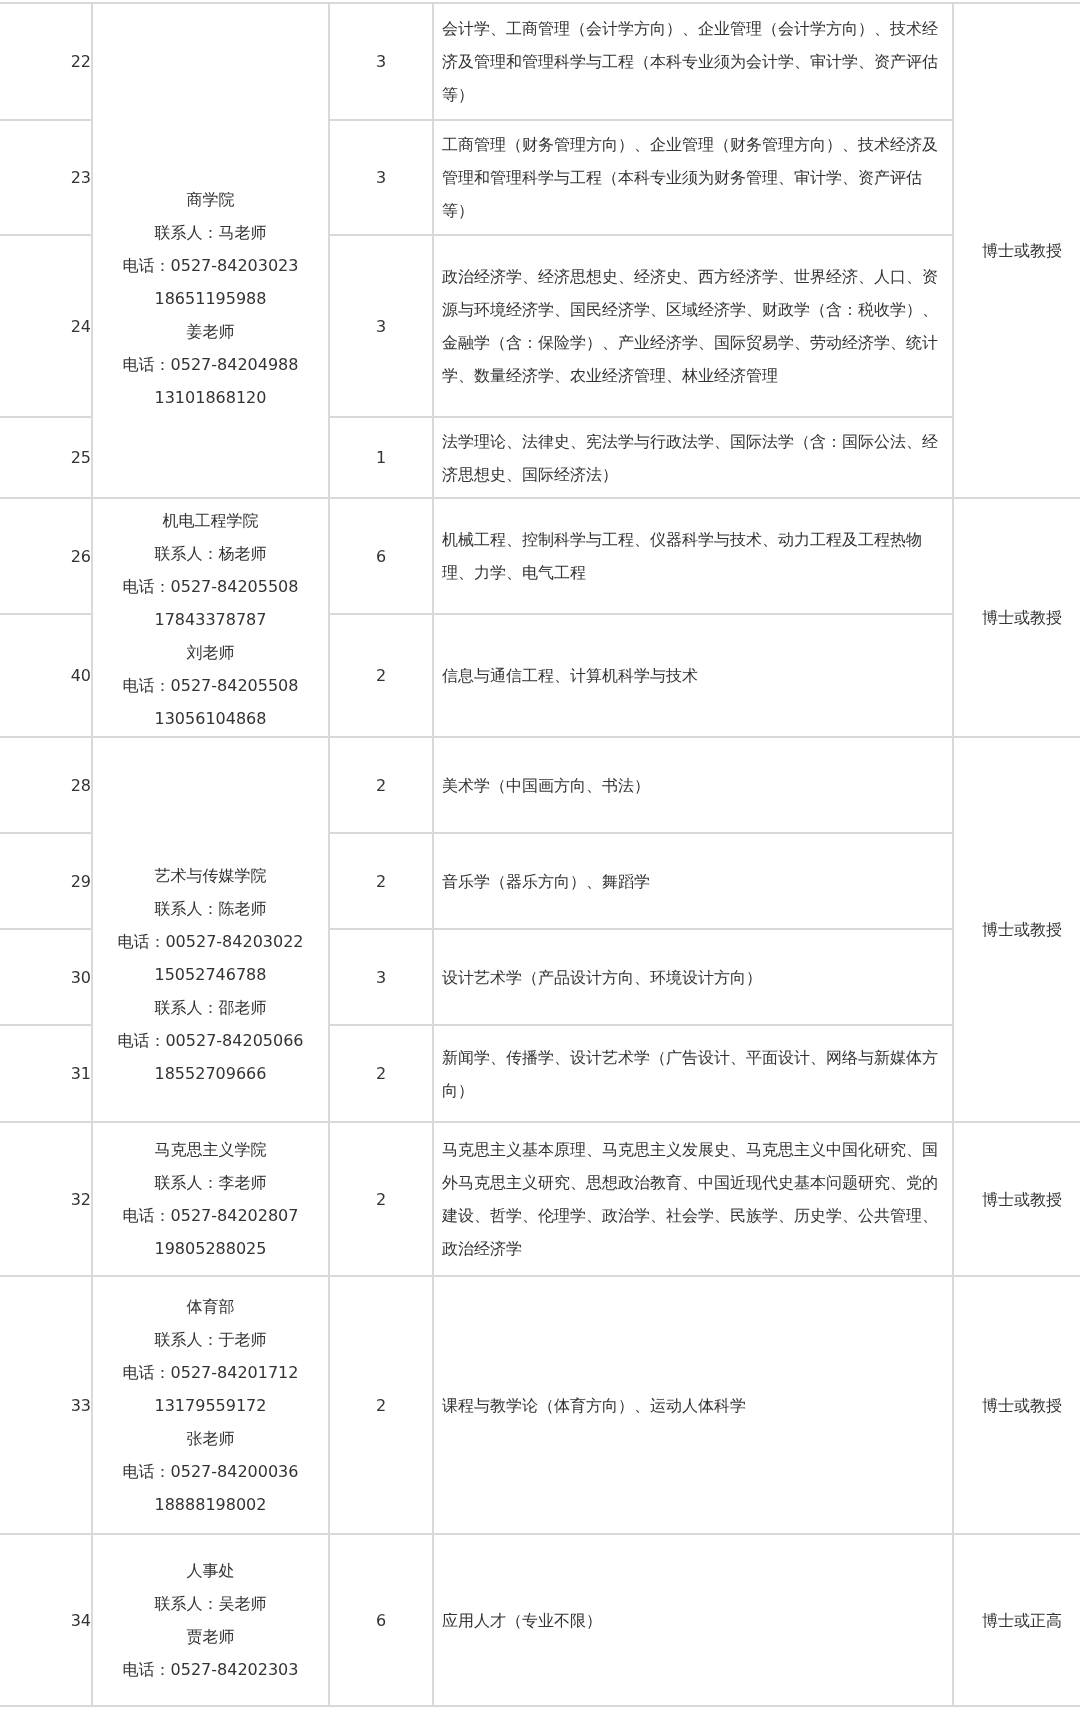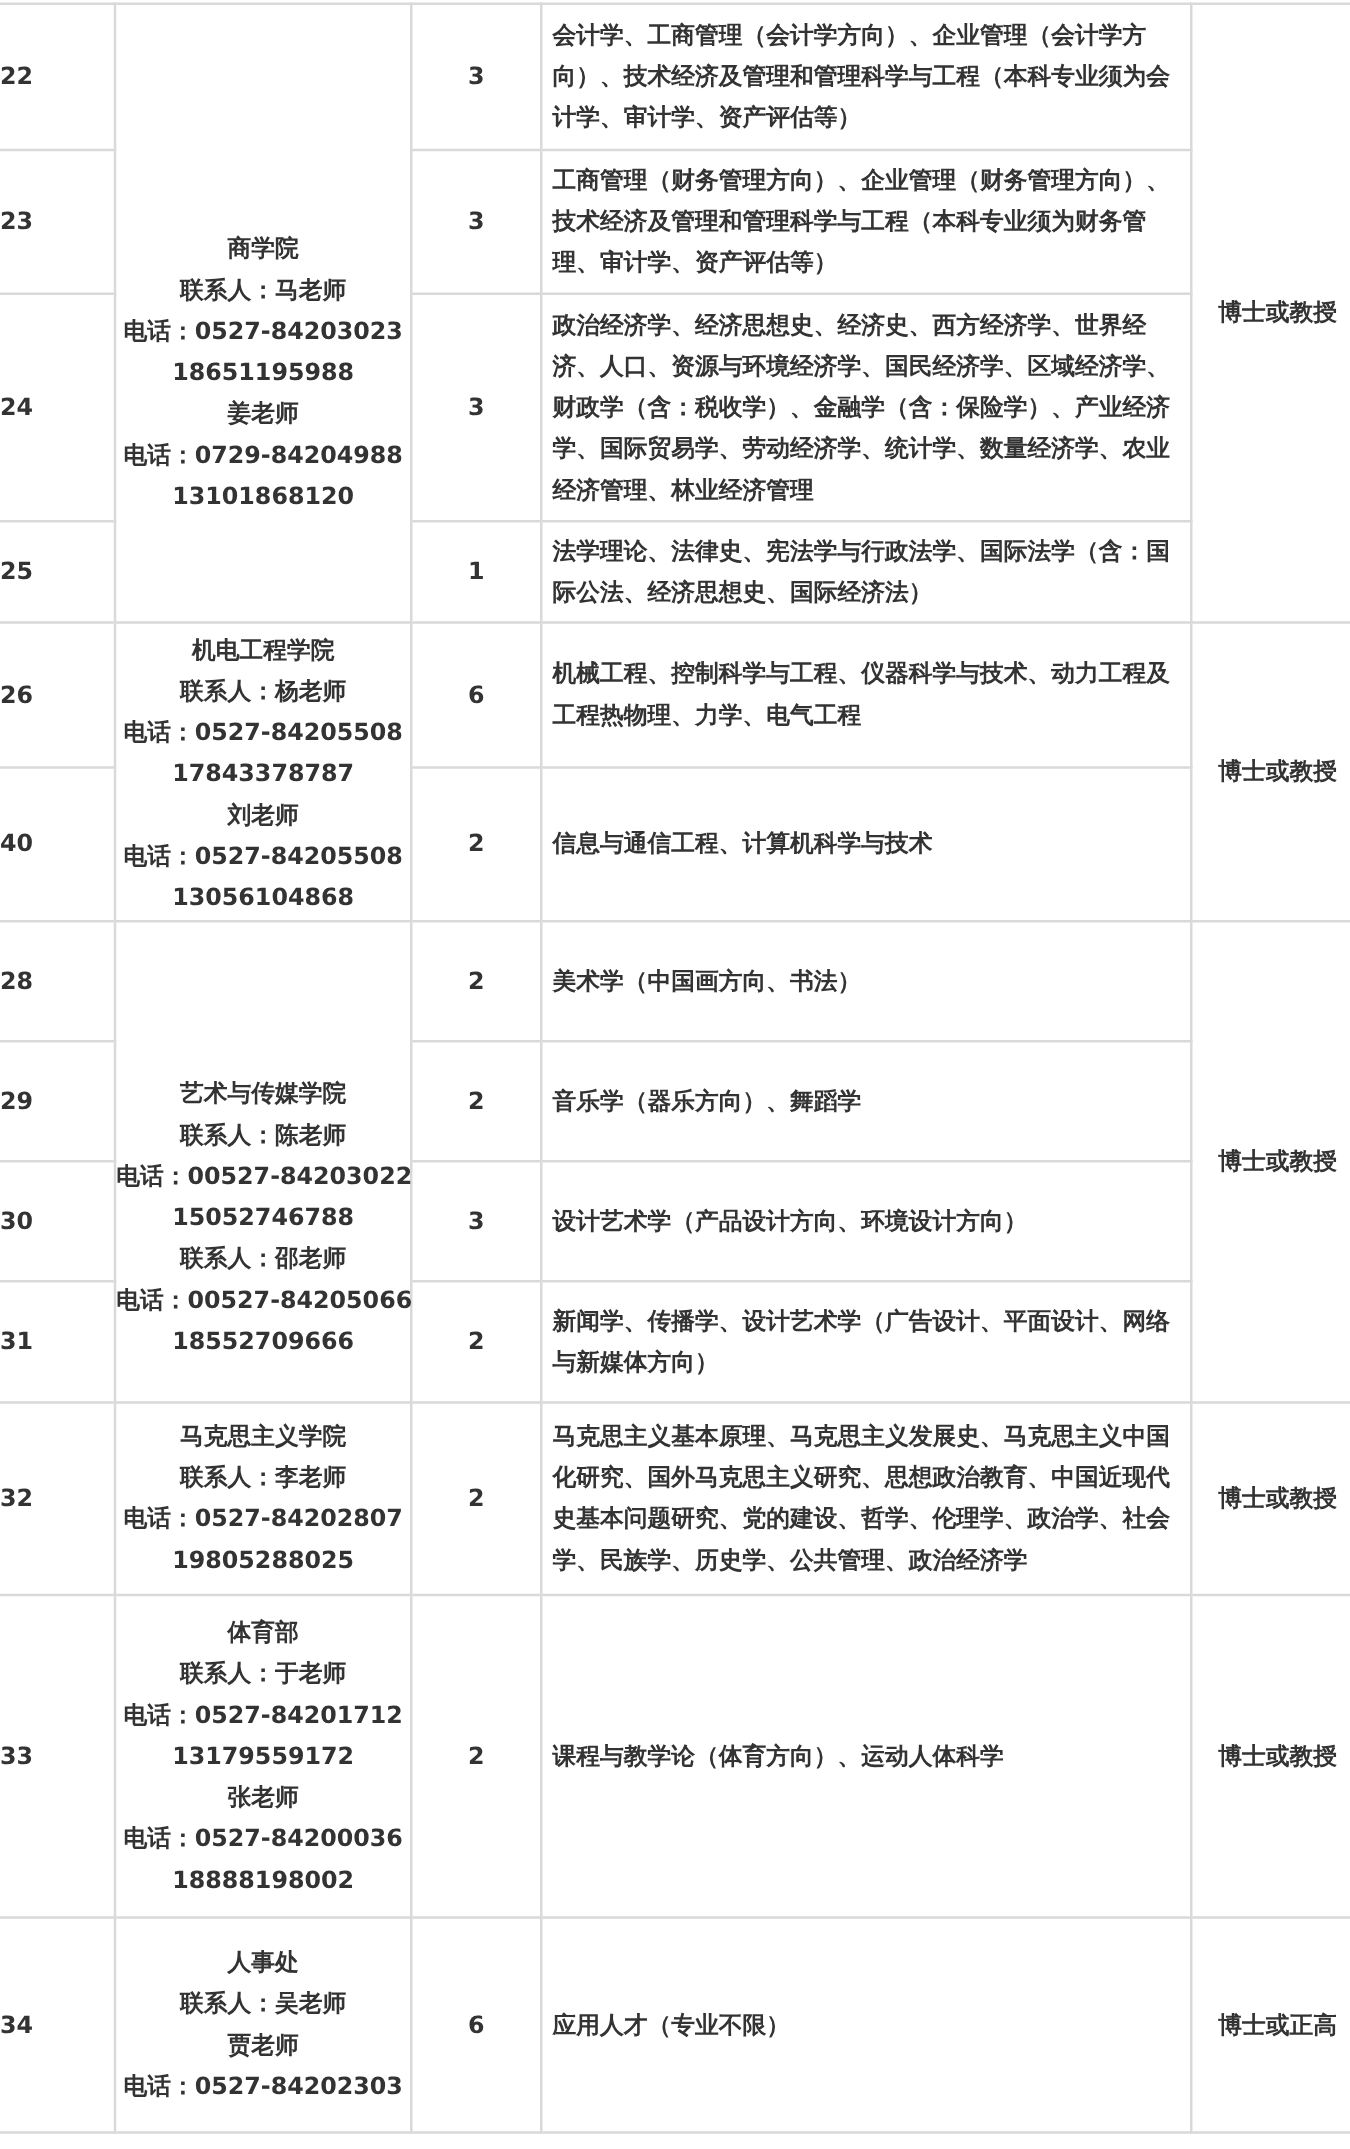--- a/index.html
+++ b/index.html
@@ -1,20 +1,20 @@
 <!DOCTYPE html>
 <html><head>
   <meta charset="utf-8">
   <style>
     html, body { margin: 0; padding: 0; background: #ffffff; }
     body { width: 1080px; height: 1719px; overflow: hidden; position: relative;
       font-family: "DejaVu Sans", "Liberation Sans", sans-serif; color: #333333; }
     table.recruit { position: absolute; left: -2px; top: 2px; border-collapse: collapse; table-layout: fixed; width: 1080px; }
-    table.recruit td { border: 2px solid #d9d9d9; font-size: 19px; line-height: 33px; padding: 0; vertical-align: middle; font-weight: bold; }
-    td.c-no { width: 91px; text-align: left; }
+    table.recruit td { border: 2px solid #d9d9d9; font-size: 16px; line-height: 33px; padding: 0; vertical-align: middle; }
+    td.c-no { width: 91px; text-align: right; }
     td.c-dept { width: 235px; text-align: center; vertical-align: top; }
     td.c-num { width: 102px; text-align: center; }
     td.c-major { width: 502px; text-align: left; padding: 0 8px 0 8px !important; letter-spacing: 0px; }
     td.c-req { width: 136px; text-align: center; }
     .dept-lines { display: block; }
     .dept-line { display: block; white-space: nowrap; }
   </style>
 </head>
 <body>
 
@@ -23,21 +23,21 @@
   <tbody>
       <tr style="height:117px;">
     <td class="c-no">22</td>
     <td class="c-dept" rowspan="4" style="padding-top:95px;">
       <span class="dept-lines">
         <span class="dept-line">商学院</span>
         <span class="dept-line">联系人：马老师</span>
         <span class="dept-line">电话：0527-84203023</span>
         <span class="dept-line">18651195988</span>
         <span class="dept-line">姜老师</span>
-        <span class="dept-line">电话：0729-84204988</span>
+        <span class="dept-line">电话：0527-84204988</span>
         <span class="dept-line">13101868120</span>
       </span>
     </td>
     <td class="c-num">3</td>
     <td class="c-major">会计学、工商管理（会计学方向）、企业管理（会计学方向）、技术经济及管理和管理科学与工程（本科专业须为会计学、审计学、资产评估等）</td>
     <td class="c-req" rowspan="4">博士或教授</td>
   </tr>
   <tr style="height:115px;">
     <td class="c-no">23</td>
     <td class="c-num">3</td>

